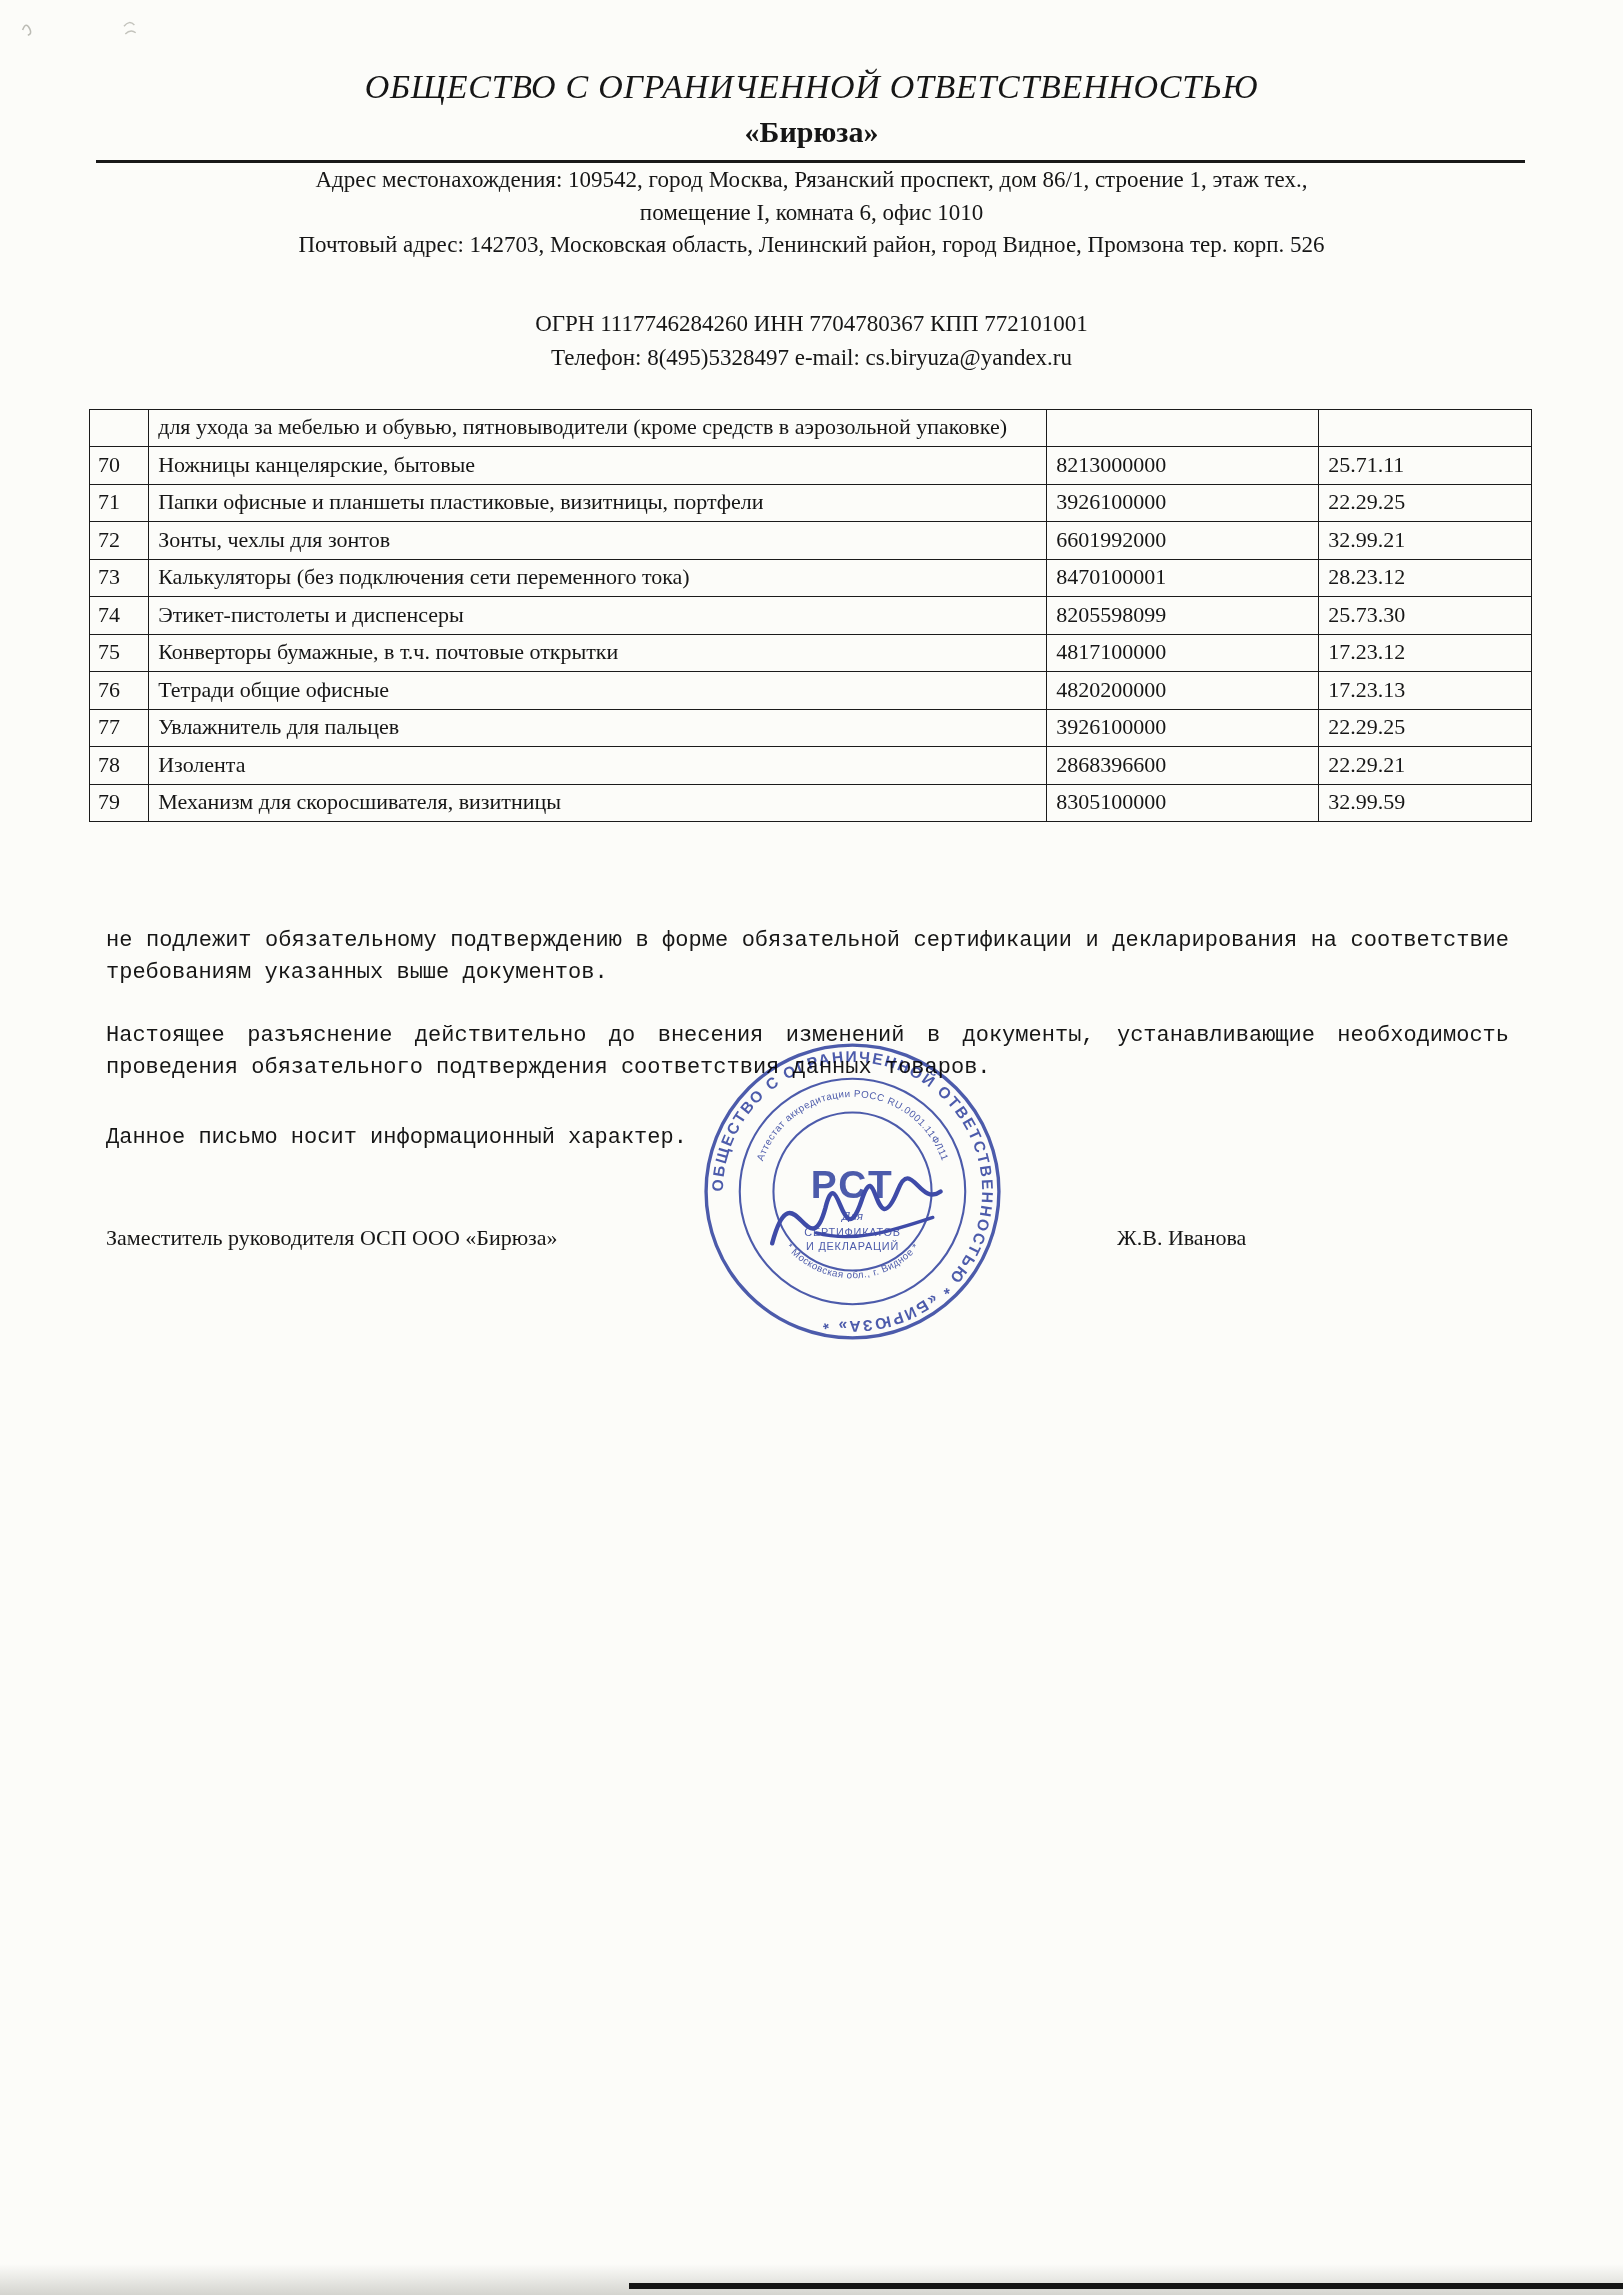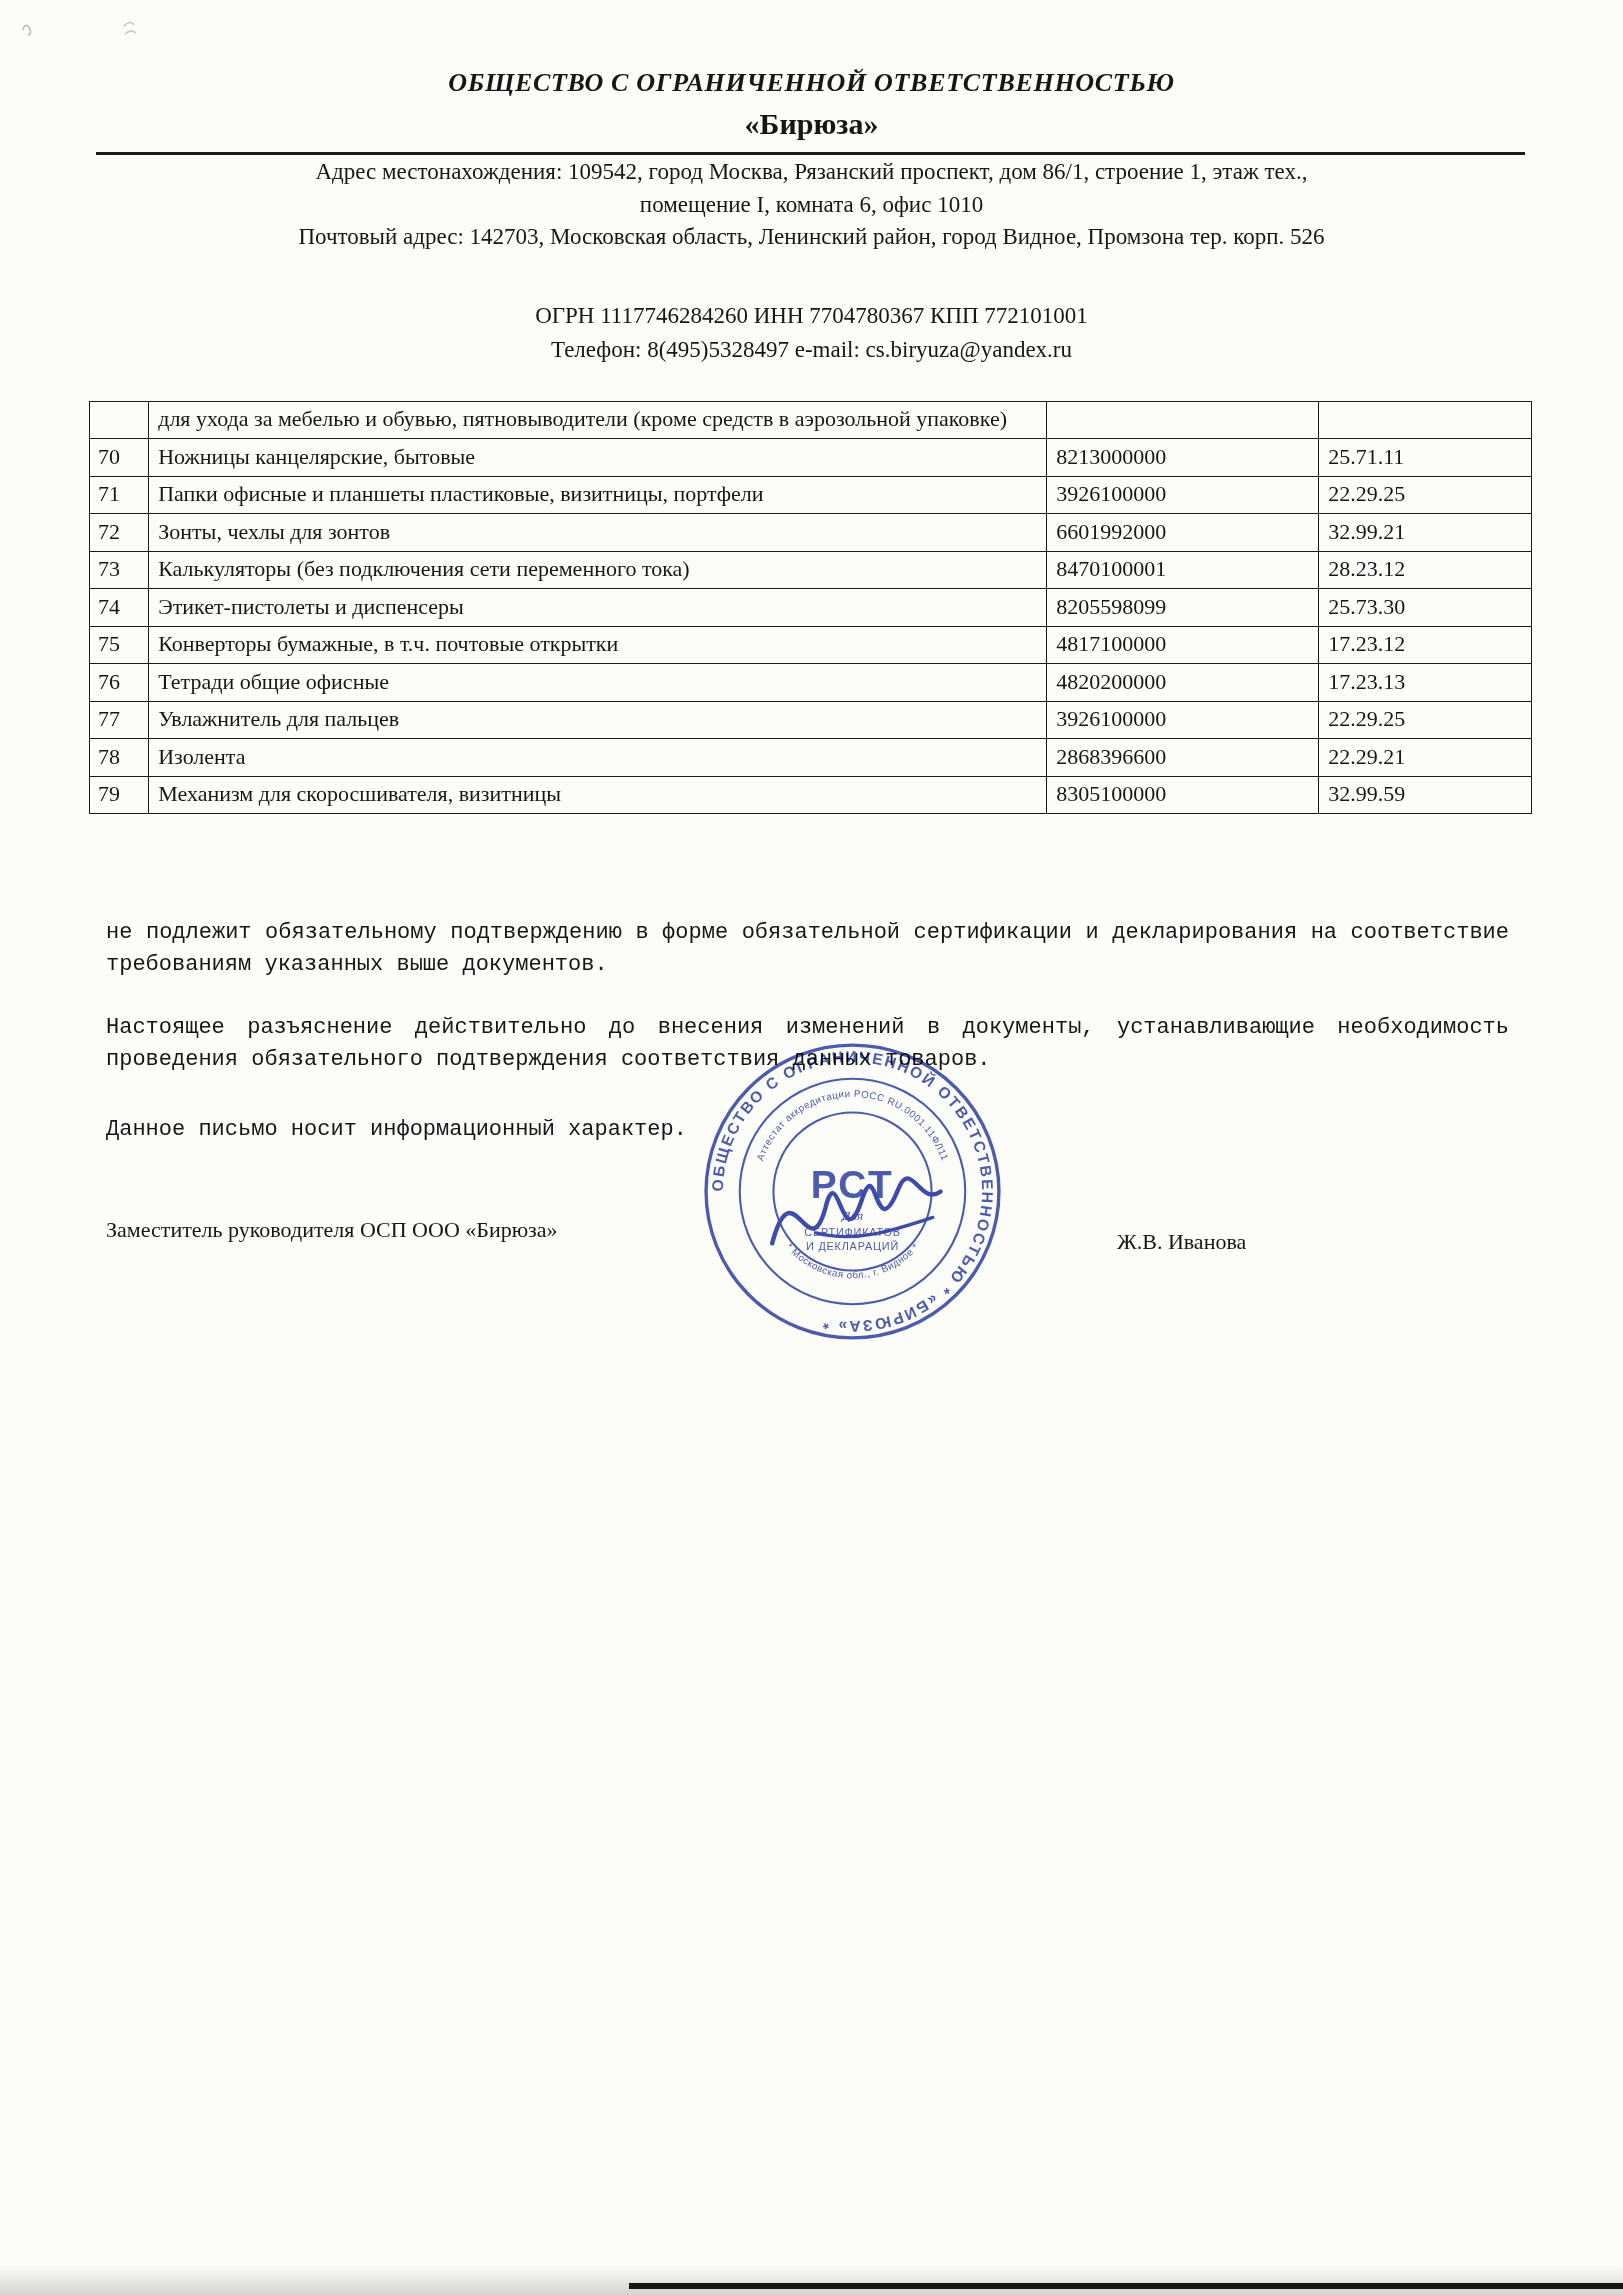--- a/index.html
+++ b/index.html
@@ -9,21 +9,21 @@
     width: 1623px;
     height: 2295px;
     background: #fcfcf9;
     font-family: "Liberation Serif", "DejaVu Serif", serif;
     color: #161616;
     overflow: hidden;
   }
   
   .letterhead { text-align: center; padding-top: 68px; }
   .doc-title {
-    font-size: 26px; font-weight: bold; font-style: italic; letter-spacing: 0.7px;
+    font-size: 34px; font-weight: normal; font-style: italic; letter-spacing: 0.7px;
   }
   .doc-company {
     font-size: 30px; font-weight: bold; margin-top: 9.2px;
   }
   .header-rule {
     height: 3.3px; background: #191919;
     width: 1429px; margin-left: 96px; margin-top: 10.5px;
   }
   .addr-block { margin-top: 1px; font-size: 23px; line-height: 1.42; text-align: center; }
   .contact-block { margin-top: 45px; font-size: 23px; line-height: 1.5; text-align: center; }
@@ -39,21 +39,21 @@
     vertical-align: top;
     overflow: hidden;
   }
   .goods-table td.c-num { padding-left: 7.9px; }
   
   .body-text { margin: 103px 114px 0 106px; font-size: 22px; line-height: 1.45; font-family: Liberation Mono, monospace; }
   .body-text .justify { text-align: justify; }
   .p2 { margin-top: 31px; }
   .p3 { margin-top: 38px; }
   .sign-row { position: relative; margin: 71px 114px 0 106px; font-size: 22px; height: 35px; }
-  .sign-name { position: absolute; left: 1011px; top: 12px; white-space: nowrap; }
+  .sign-name { position: absolute; left: 1011px; top: 0; white-space: nowrap; }
   
   .stamp {
     position: absolute; left: 697px; top: 1036px;
     width: 311px; height: 311px;
     mix-blend-mode: multiply; opacity: 0.92;
   }
   .stamp text { font-family: "Liberation Sans", "DejaVu Sans", sans-serif; }
   .ring-text  { font-size: 12px; font-weight: bold; letter-spacing: 1.5px; }
   .ring-small { font-size: 7.6px; letter-spacing: 0.4px; }
   .logo-text  { font-size: 30px; font-weight: bold; letter-spacing: 2px; }

